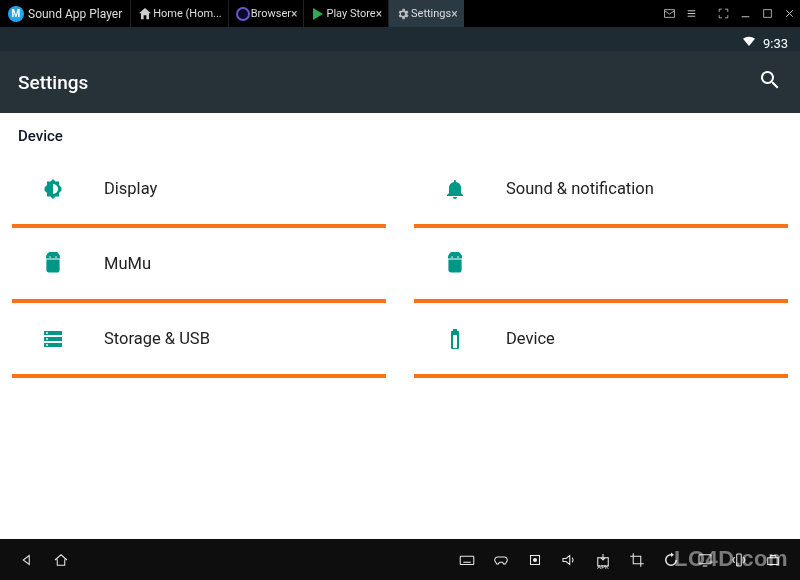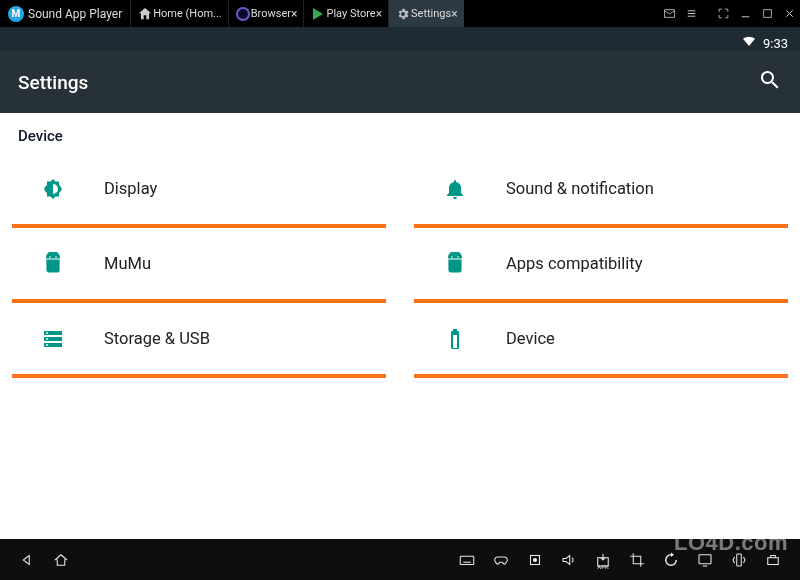--- a/index.html
+++ b/index.html
@@ -39,21 +39,21 @@
 
 
 .navbar { position:absolute; bottom:0; left:0; right:0; height:41px; background: rgba(16,16,16,0.88); display:flex; align-items:center; color:#ccc; padding: 0 10px; }
 .navbtn { width:34px; height:34px; display:flex; align-items:center; justify-content:center; }
 .navbtn svg { width:18px; height:18px; stroke:#e8e8e8; fill:none; stroke-width:1.4; }
 .nav-spacer { flex:1; }
 .navtool { width:34px; height:34px; display:flex; align-items:center; justify-content:center; }
 .navtool svg { width:18px; height:18px; stroke:#e8e8e8; fill:none; stroke-width:1.4; }
 
 
-.watermark { position:absolute; right:12px; bottom:24px; color: rgba(255,255,255,0.45); font-size:22px; font-weight:600; letter-spacing:0.5px; pointer-events:none; font-family: Arial, sans-serif; }
+.watermark { position:absolute; right:12px; bottom:8px; color: rgba(255,255,255,0.45); font-size:22px; font-weight:600; letter-spacing:0.5px; pointer-events:none; font-family: Arial, sans-serif; }
 
 
 .play-tri { width:0; height:0; border-top:6px solid transparent; border-bottom:6px solid transparent; border-left:10px solid #34a853; position:relative; }
 .browser-ic { width:14px; height:14px; border-radius:50%; border:2px solid #6a5acd; background:#0a0a2a; }
 .gear-ic svg { width:14px; height:14px; fill:#bbb; }
 .home-ic svg { width:16px; height:16px; fill:#ccc; }
 </style>
 </head>
 <body>
 
@@ -184,21 +184,20 @@
     </div>
 
     <div class="item">
       <span class="iicon">
           <svg viewBox="0 0 24 24">
             <path d="M6 8h12v10a2 2 0 01-2 2H8a2 2 0 01-2-2zm-.5-2a6.5 6.5 0 0113 0zM8 2l1.5 2M16 2l-1.5 2" stroke="#009688" stroke-width="1.2"></path>
             <circle cx="9" cy="5" r=".8" fill="#fff"></circle>
             <circle cx="15" cy="5" r=".8" fill="#fff"></circle>
           </svg>
         </span>
-      <span class="ilabel">Apps compatibility</span>
     </div>
 
     <div class="item">
       <span class="iicon">
           <svg viewBox="0 0 24 24">
             <rect x="3" y="4" width="18" height="4"></rect>
             <rect x="3" y="10" width="18" height="4"></rect>
             <rect x="3" y="16" width="18" height="4"></rect>
             <circle cx="6" cy="6" r=".9" fill="#fff"></circle>
             <circle cx="6" cy="12" r=".9" fill="#fff"></circle>

